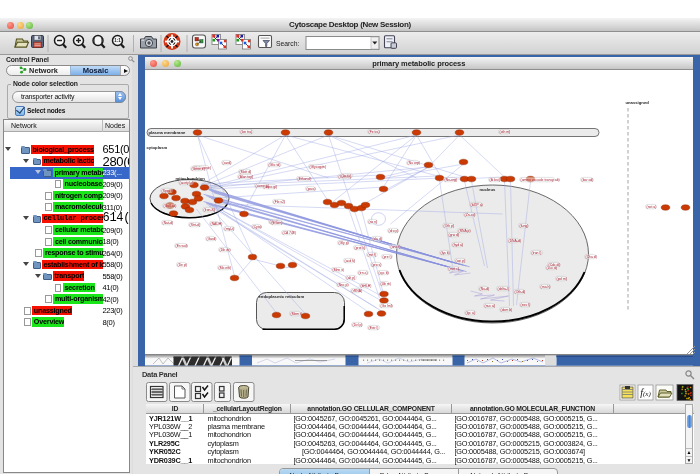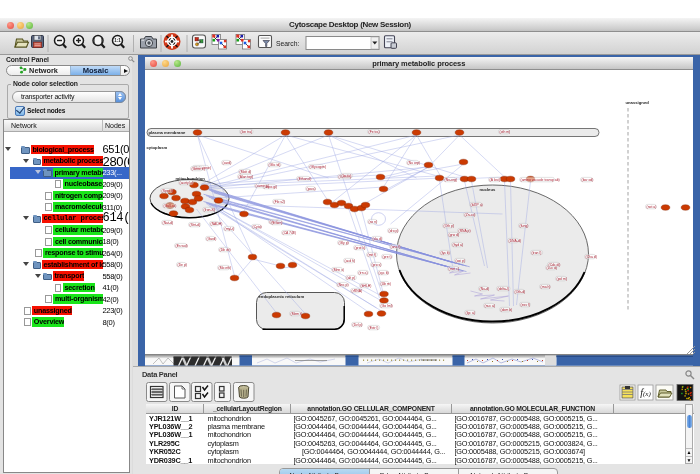--- a/index.html
+++ b/index.html
@@ -198,21 +198,21 @@
             <span style="position:absolute;left:1px;top:3.2px;width:0;height:0;border-left:3px solid transparent;border-right:3px solid transparent;border-top:4.2px solid #444"></span>
             <span style="position:absolute;left:17px;top:3.4px;width:8.7px;height:6.2px;background:#6f94bf;border:0.5px solid #3f5e85;border-radius:1px"></span>
             <span style="position:absolute;left:17px;top:2px;width:4px;height:2px;background:#6f94bf;border-radius:1px 1px 0 0"></span>
             <span style="position:absolute;left:26.9px;top:0.8px;max-width:72.1px;overflow:hidden;background:#f61000;color:#000;font-size:7.2px;font-weight:bold;letter-spacing:-0.2px;line-height:9.6px;padding-left:1.5px;white-space:nowrap">biological_process</span>
             <span style="position:absolute;left:98.5px;top:1.2px;font-size:11px;letter-spacing:-0.3px;line-height:9.6px;color:#000;white-space:nowrap">651(0)</span>
           </div>
           <div style="position:absolute;left:0;top:23.0px;width:125px;height:11.5px;">
             <span style="position:absolute;left:19px;top:3.2px;width:0;height:0;border-left:3px solid transparent;border-right:3px solid transparent;border-top:4.2px solid #444"></span>
             <span style="position:absolute;left:28.799999999999997px;top:3.4px;width:8.7px;height:6.2px;background:#6f94bf;border:0.5px solid #3f5e85;border-radius:1px"></span>
             <span style="position:absolute;left:28.799999999999997px;top:2px;width:4px;height:2px;background:#6f94bf;border-radius:1px 1px 0 0"></span>
-            <span style="position:absolute;left:38px;top:0.8px;max-width:61.0px;overflow:hidden;background:#f61000;color:#000;font-size:7.2px;font-weight:bold;letter-spacing:-0.2px;line-height:9.6px;padding-left:1.5px;white-space:nowrap">metabolic process</span>
+            <span style="position:absolute;left:38px;top:0.8px;max-width:61.0px;overflow:hidden;background:#f61000;color:#000;font-size:7.2px;font-weight:bold;letter-spacing:-0.2px;line-height:9.6px;padding-left:1.5px;white-space:nowrap">metabolic lactic</span>
             <span style="position:absolute;left:98.5px;top:1.2px;font-size:13px;letter-spacing:-0.3px;line-height:9.6px;color:#000;white-space:nowrap">280(0)</span>
           </div>
           <div style="position:absolute;left:6px;top:34.5px;width:119px;height:11.5px;background:#3767c8;">
             <span style="position:absolute;left:24.700000000000003px;top:3.2px;width:0;height:0;border-left:3px solid transparent;border-right:3px solid transparent;border-top:4.2px solid #b9c4dd"></span>
             <span style="position:absolute;left:33.4px;top:3.4px;width:8.7px;height:6.2px;background:#6f94bf;border:0.5px solid #3f5e85;border-radius:1px"></span>
             <span style="position:absolute;left:33.4px;top:2px;width:4px;height:2px;background:#6f94bf;border-radius:1px 1px 0 0"></span>
             <span style="position:absolute;left:43px;top:0.8px;max-width:50.0px;overflow:hidden;background:#19e519;color:#000;font-size:7.2px;font-weight:bold;letter-spacing:-0.2px;line-height:9.6px;padding-left:1.5px;white-space:nowrap">primary metabolic</span>
             <span style="position:absolute;left:92.5px;top:1.2px;font-size:7.5px;letter-spacing:-0.3px;line-height:9.6px;color:#fff;white-space:nowrap">233(...</span>
           </div>
           <div style="position:absolute;left:0;top:46.0px;width:125px;height:11.5px;">
@@ -771,27 +771,27 @@
   <span style="left:467px;top:0;width:1px;height:9.5px;background:#999"></span>
 </div>
 <div id="dprows">
       <div style="position:absolute;left:0;top:0.00px;width:100%;height:8.45px;">
         <span style="position:absolute;left:3px;font-weight:bold;letter-spacing:-0.2px">YJR121W__1</span>
         <span style="position:absolute;left:61.5px;letter-spacing:-0.2px">mitochondrion</span>
         <span style="position:absolute;left:147.5px;letter-spacing:-0.2px">[GO:0045267, GO:0045261, GO:0044464, G...</span>
         <span style="position:absolute;left:308.5px;letter-spacing:-0.2px">[GO:0016787, GO:0005488, GO:0005215, G...</span>
       </div>
       <div style="position:absolute;left:0;top:8.45px;width:100%;height:8.45px;">
-        <span style="position:absolute;left:3px;font-weight:bold;letter-spacing:-0.2px">YPL036W__2</span>
+        <span style="position:absolute;left:3px;font-weight:normal;letter-spacing:-0.2px">YPL036W__2</span>
         <span style="position:absolute;left:61.5px;letter-spacing:-0.2px">plasma membrane</span>
         <span style="position:absolute;left:147.5px;letter-spacing:-0.2px">[GO:0044464, GO:0044444, GO:0044464, G...</span>
         <span style="position:absolute;left:308.5px;letter-spacing:-0.2px">[GO:0016787, GO:0005488, GO:0005215, G...</span>
       </div>
       <div style="position:absolute;left:0;top:16.90px;width:100%;height:8.45px;">
-        <span style="position:absolute;left:3px;font-weight:bold;letter-spacing:-0.2px">YPL036W__1</span>
+        <span style="position:absolute;left:3px;font-weight:normal;letter-spacing:-0.2px">YPL036W__1</span>
         <span style="position:absolute;left:61.5px;letter-spacing:-0.2px">mitochondrion</span>
         <span style="position:absolute;left:147.5px;letter-spacing:-0.2px">[GO:0044464, GO:0044444, GO:0044445, G...</span>
         <span style="position:absolute;left:308.5px;letter-spacing:-0.2px">[GO:0016787, GO:0005488, GO:0005215, G...</span>
       </div>
       <div style="position:absolute;left:0;top:25.35px;width:100%;height:8.45px;">
         <span style="position:absolute;left:3px;font-weight:bold;letter-spacing:-0.2px">YLR295C</span>
         <span style="position:absolute;left:61.5px;letter-spacing:-0.2px">cytoplasm</span>
         <span style="position:absolute;left:147.5px;letter-spacing:-0.2px">[GO:0045263, GO:0044464, GO:0044445, G...</span>
         <span style="position:absolute;left:308.5px;letter-spacing:-0.2px">[GO:0016787, GO:0005215, GO:0003824, G...</span>
       </div>

